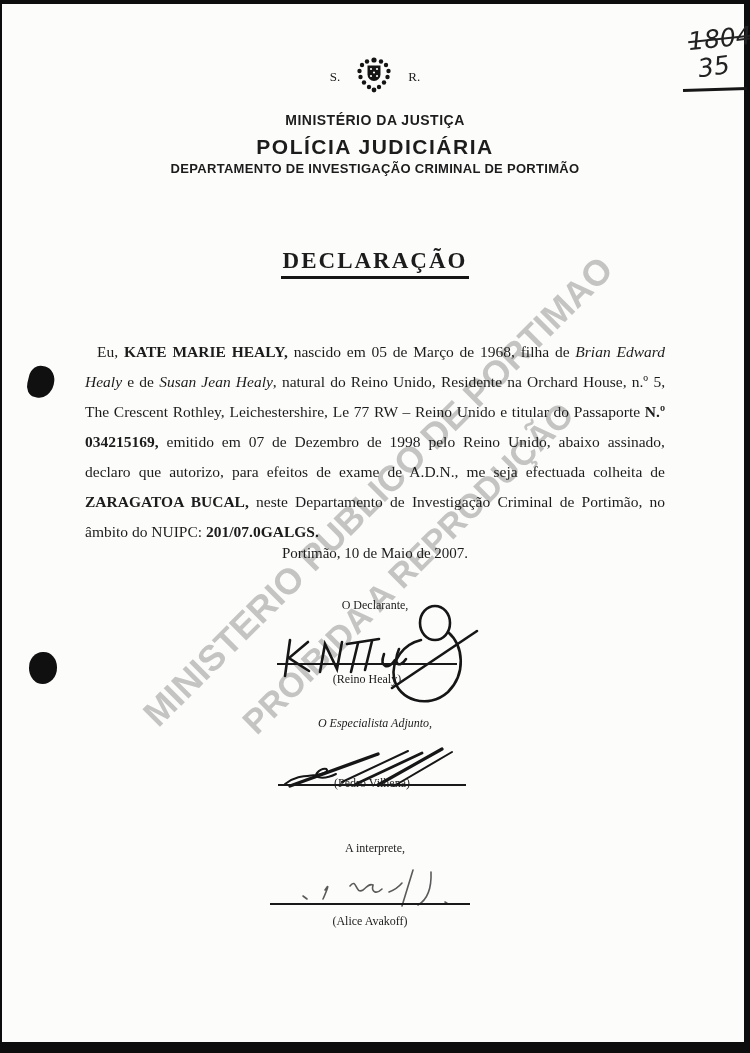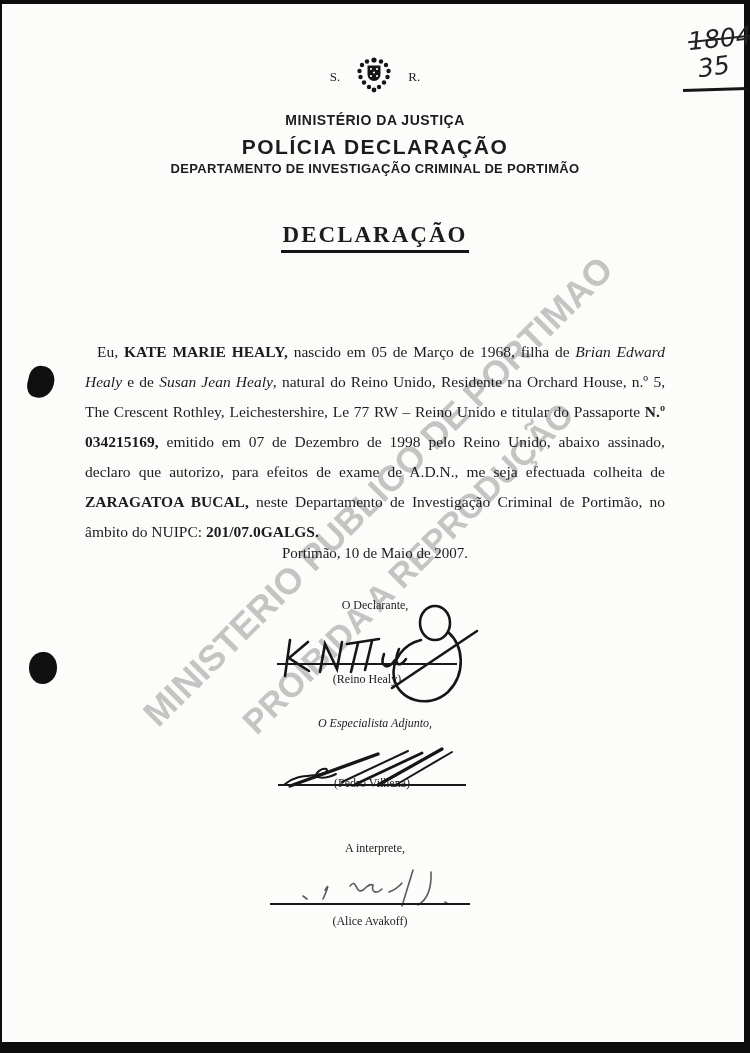--- a/index.html
+++ b/index.html
@@ -40,21 +40,21 @@
   
   .header{position:absolute;left:0;top:58px;width:750px;text-align:center;}
   .sr-row{display:flex;align-items:center;justify-content:center;gap:14px;height:38px;}
   .sr{font-size:13px;}
   .ministry{margin-top:16px;font-family:"Liberation Sans", sans-serif;font-weight:bold;font-size:14px;letter-spacing:.5px;}
   .org{margin-top:7px;font-family:"Liberation Sans", sans-serif;font-weight:600;font-size:21px;letter-spacing:1.5px;}
   .dept{margin-top:2px;font-family:"Liberation Sans", sans-serif;font-weight:bold;font-size:13px;letter-spacing:.3px;}
 
   
   .doc-title{
-    position:absolute;left:0;top:222px;width:750px;text-align:center;
+    position:absolute;left:0;top:248px;width:750px;text-align:center;
   }
   .doc-title span{
     display:inline-block;font-weight:bold;font-size:23px;letter-spacing:2px;
     border-bottom:3px solid #151515;padding:0 2px 2px 2px;
   }
 
   
   .body-par{
     position:absolute;left:85px;top:337px;width:580px;
     font-size:15.5px;line-height:30px;text-align:justify;text-indent:12px;
@@ -122,21 +122,21 @@
                 <circle cx="23" cy="13" r="1.1"></circle>
               <circle cx="20" cy="16.5" r="1.1"></circle>
               <circle cx="17" cy="20" r="1.1"></circle>
                 <circle cx="23" cy="20" r="1.1"></circle>
             </g>
           </svg>
         </span>
         <span class="sr">R.</span>
       </div>
       <div class="ministry">MINISTÉRIO DA JUSTIÇA</div>
-      <div class="org">POLÍCIA DECLARAÇÃO</div>
+      <div class="org">POLÍCIA JUDICIÁRIA</div>
       <div class="dept">DEPARTAMENTO DE INVESTIGAÇÃO CRIMINAL DE PORTIMÃO</div>
     </div>
 
     <div class="doc-title">
       <span>DECLARAÇÃO</span>
     </div>
 
     <div class="body-par"><span class="run-normal">Eu, </span><span class="run-bold">KATE MARIE HEALY,</span><span class="run-normal"> nascido em 05 de Março de 1968, filha de </span><span class="run-italic">Brian Edward Healy</span><span class="run-normal"> e de </span><span class="run-italic">Susan Jean Healy</span><span class="run-normal">, natural do Reino Unido, Residente na Orchard House, n.º 5, The Crescent Rothley, Leichestershire, Le 77 RW – Reino Unido e titular do Passaporte </span><span class="run-bold">N.º 034215169,</span><span class="run-normal"> emitido em 07 de Dezembro de 1998 pelo Reino Unido, abaixo assinado, declaro que autorizo, para efeitos de exame de A.D.N., me seja efectuada colheita de </span><span class="run-bold">ZARAGATOA BUCAL,</span><span class="run-normal"> neste Departamento de Investigação Criminal de Portimão, no âmbito do NUIPC: </span><span class="run-bold">201/07.0GALGS.</span></div>
 
     <div class="date-line">Portimão, 10 de Maio de 2007.</div>

